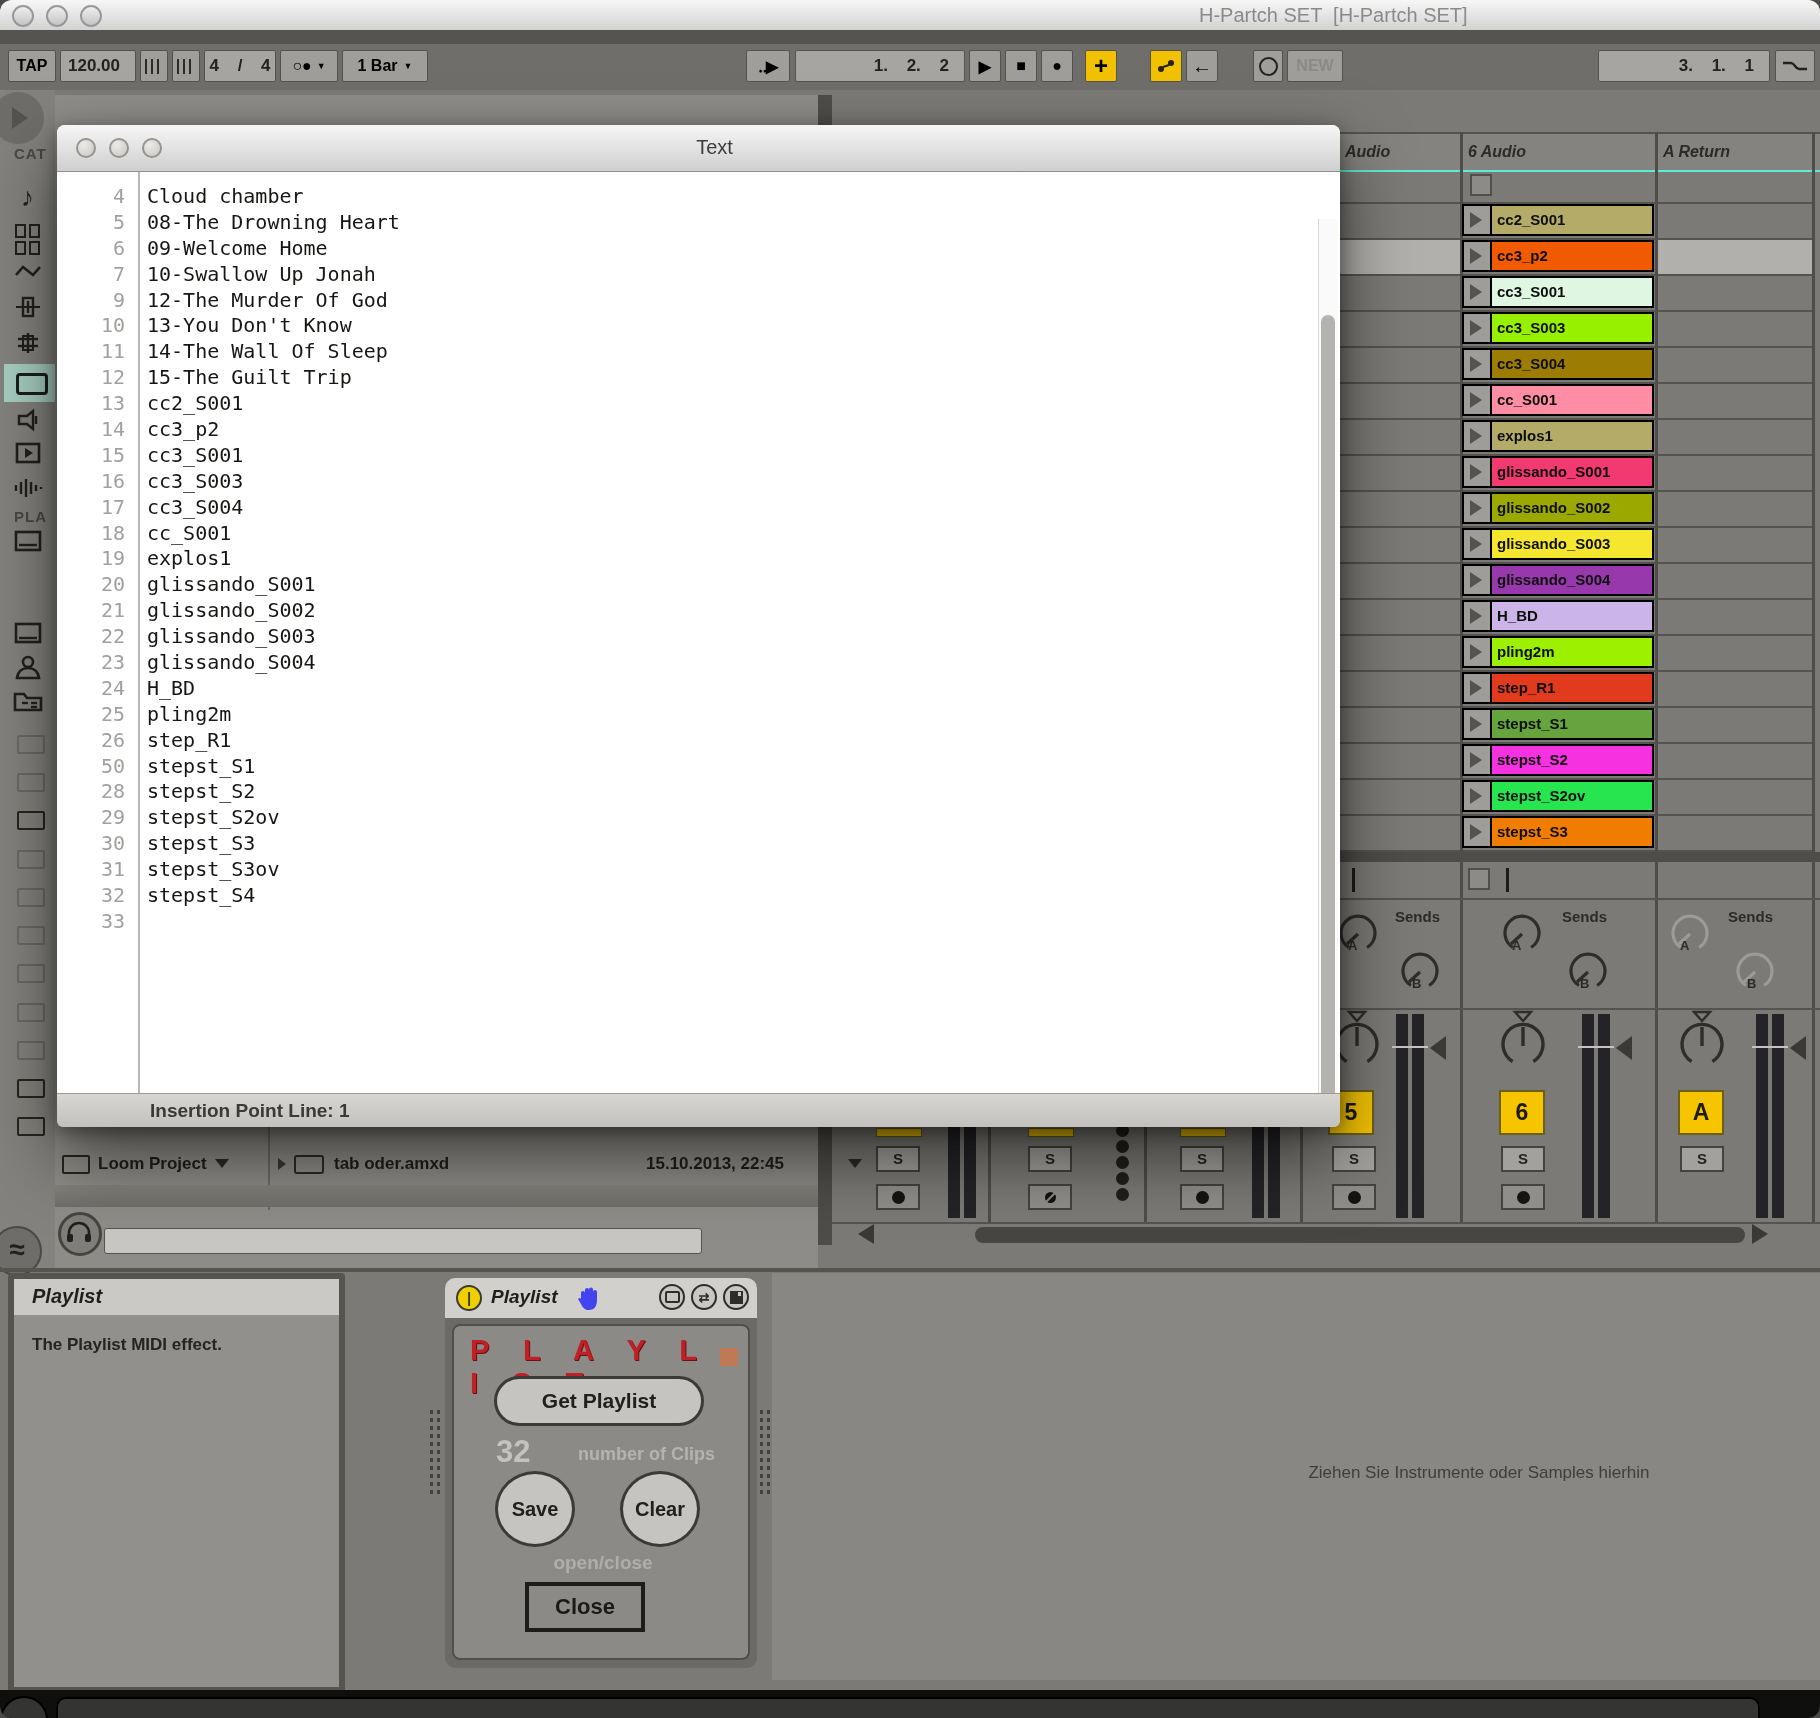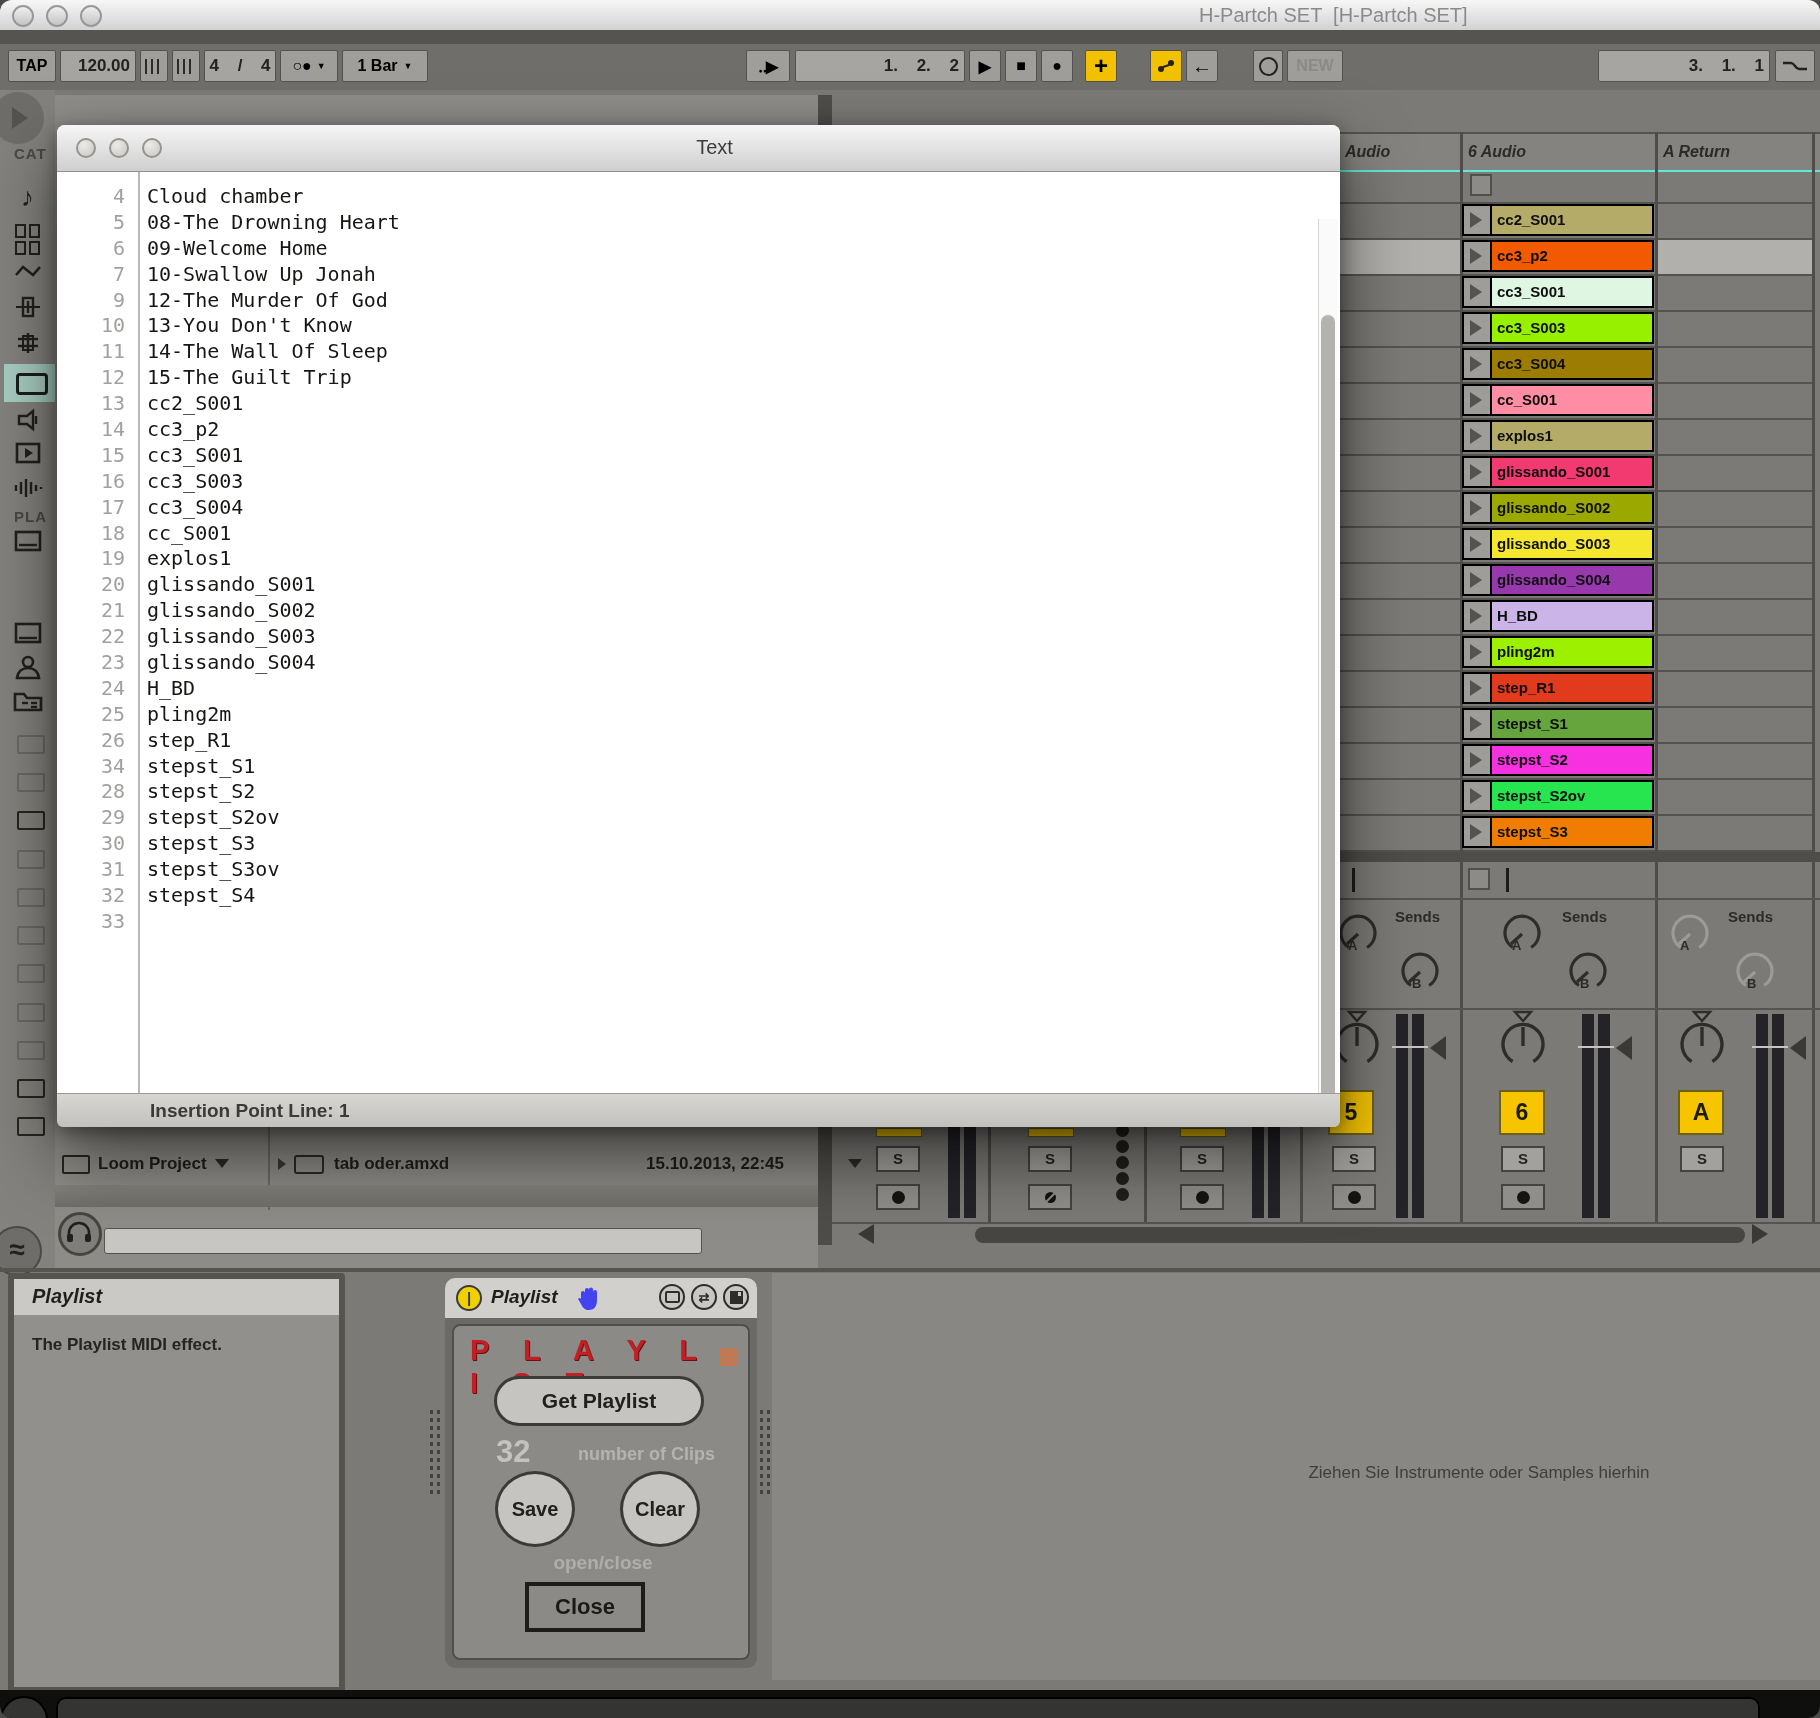--- a/index.html
+++ b/index.html
@@ -13,21 +13,21 @@
       background:linear-gradient(#efefef,#c4c4c4);}
   .mactitle{top:4px;font-size:20px;color:#8a8a88;white-space:pre;}
   
   .darkstrip{left:0;top:30px;width:1820px;height:14px;background:#555450;}
   .transport{left:0;top:44px;width:1820px;height:46px;background:#6f6e6a;}
   .tbtn{position:absolute;top:6px;height:32px;background:#a09e9a;border:1px solid #53524e;
     color:#000000;font-weight:bold;font-size:16px;display:flex;align-items:center;
     justify-content:center;border-radius:2px;box-sizing:border-box;}
   .tfield{position:absolute;top:6px;height:32px;background:#a7a5a1;border:1px solid #53524e;
     color:#23221f;font-weight:bold;font-size:17px;display:flex;align-items:center;
-    justify-content:flex-end;padding-right:5px;border-radius:2px;box-sizing:border-box;word-spacing:14px;}
+    justify-content:flex-end;padding-right:15px;border-radius:2px;box-sizing:border-box;word-spacing:14px;}
   .yellow{background:#f2c100!important;}
   .bars4{width:18px;height:15px;background:repeating-linear-gradient(to right,#2b2b29 0 2px,transparent 2px 6px);}
   
   .sidebar{left:0;top:90px;width:55px;height:1180px;background:#83827e;}
   .sideicon{position:absolute;left:0;width:55px;text-align:center;color:#21201d;}
   .folder{position:absolute;left:17px;width:24px;height:15px;border:2px solid #26251f;border-radius:2px;}
   .folder::before{content:"";position:absolute;left:-2px;top:-6px;width:10px;height:4px;
      border:2px solid inherit;border-bottom:none;border-color:inherit;border-radius:2px 2px 0 0;}
   .fdim{border-color:#6a6965;}
   .fdark{border-color:#26251f;}
@@ -607,21 +607,21 @@
           <div class="tline"><span class="lnum">17</span><span class="ltxt">cc3_S004</span></div>
           <div class="tline"><span class="lnum">18</span><span class="ltxt">cc_S001</span></div>
           <div class="tline"><span class="lnum">19</span><span class="ltxt">explos1</span></div>
           <div class="tline"><span class="lnum">20</span><span class="ltxt">glissando_S001</span></div>
           <div class="tline"><span class="lnum">21</span><span class="ltxt">glissando_S002</span></div>
           <div class="tline"><span class="lnum">22</span><span class="ltxt">glissando_S003</span></div>
           <div class="tline"><span class="lnum">23</span><span class="ltxt">glissando_S004</span></div>
           <div class="tline"><span class="lnum">24</span><span class="ltxt">H_BD</span></div>
           <div class="tline"><span class="lnum">25</span><span class="ltxt">pling2m</span></div>
           <div class="tline"><span class="lnum">26</span><span class="ltxt">step_R1</span></div>
-          <div class="tline"><span class="lnum">34</span><span class="ltxt">stepst_S1</span></div>
+          <div class="tline"><span class="lnum">50</span><span class="ltxt">stepst_S1</span></div>
           <div class="tline"><span class="lnum">28</span><span class="ltxt">stepst_S2</span></div>
           <div class="tline"><span class="lnum">29</span><span class="ltxt">stepst_S2ov</span></div>
           <div class="tline"><span class="lnum">30</span><span class="ltxt">stepst_S3</span></div>
           <div class="tline"><span class="lnum">31</span><span class="ltxt">stepst_S3ov</span></div>
           <div class="tline"><span class="lnum">32</span><span class="ltxt">stepst_S4</span></div>
           <div class="tline"><span class="lnum">33</span><span class="ltxt"></span></div>
         </div>
       <div class="twscroll">
         <div class="twthumb"></div>
       </div>

